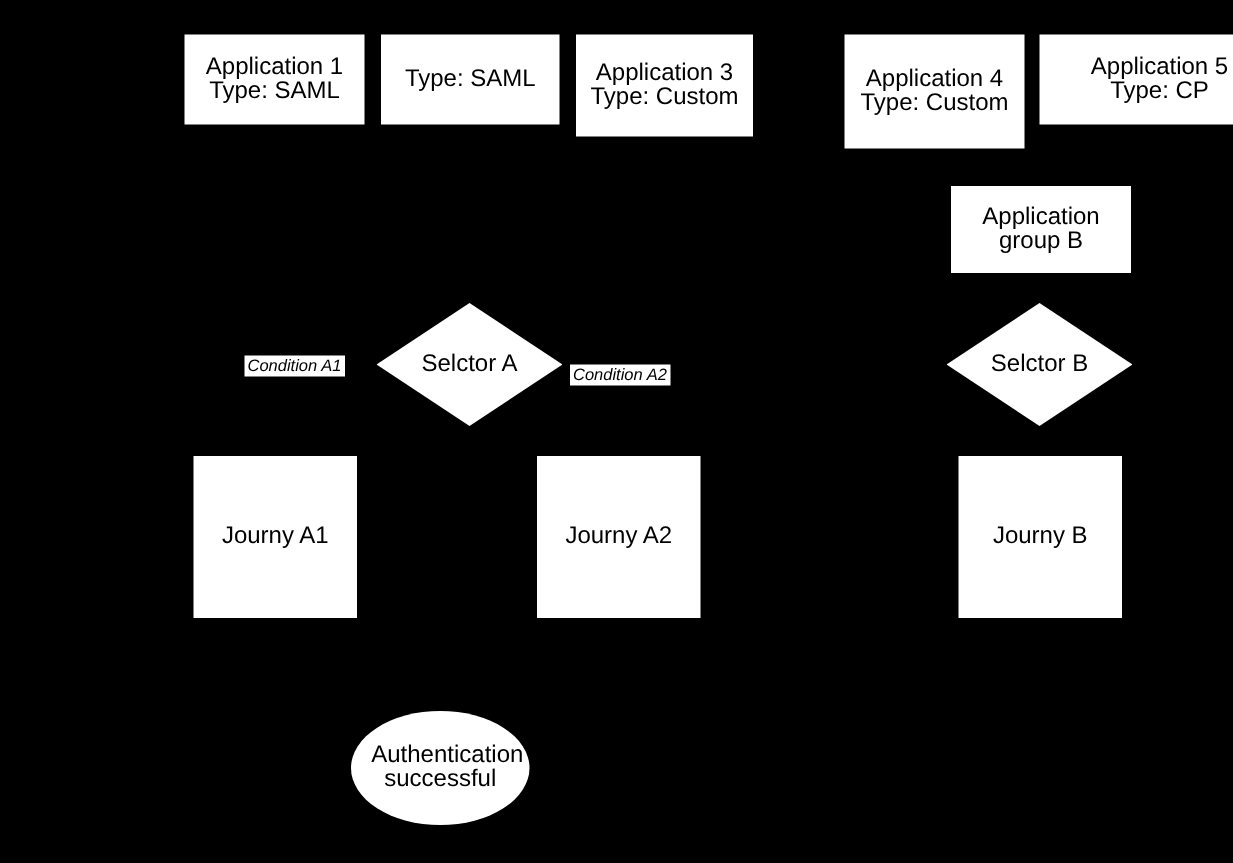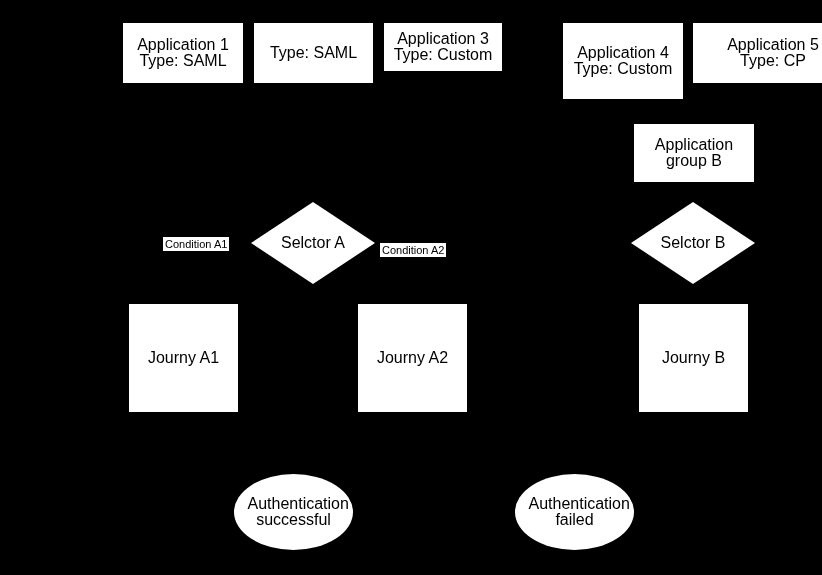--- a/index.html
+++ b/index.html
@@ -36,26 +36,27 @@
   }
   .ellipse .label { width: 92px; margin: 0 auto; }
   .edge-label {
     position: absolute;
     background: #ffffff;
     color: #000000;
     font-size: 11px;
     line-height: 14px;
     padding: 0 2px;
     white-space: nowrap;
+    font-style: italic;
   }
 
   
   .app1 { left: 123px; top: 23px; width: 120px; height: 60px; }
   .app2 { left: 254px; top: 23px; width: 119px; height: 60px; }
-  .app3 { left: 384px; top: 23px; width: 118px; height: 48px; }
+  .app3 { left: 384px; top: 23px; width: 118px; height: 68px; }
   .app4 { left: 563px; top: 23px; width: 120px; height: 76px; }
   .app5 { left: 693px; top: 23px; width: 120px; height: 60px; padding-left: 20px; }
 
   
   .groupA { left: 255px; top: 124px; width: 118px; height: 58px; }
   .groupB { left: 634px; top: 124px; width: 120px; height: 58px; }
 
   
   .selA { left: 251px; top: 202px; width: 124px; height: 82px; }
   .selB { left: 631px; top: 202px; width: 124px; height: 82px; }
@@ -128,17 +129,14 @@
   <div class="node jA2">
     <div class="label">Journy A2</div>
   </div>
   <div class="node jB">
     <div class="label">Journy B</div>
   </div>
 
   <div class="node ellipse out1">
     <div class="label">Authentication successful</div>
   </div>
-  <div class="node ellipse out2">
-    <div class="label">Authentication failed</div>
-  </div>
 
 </div>
 
 </body></html>

